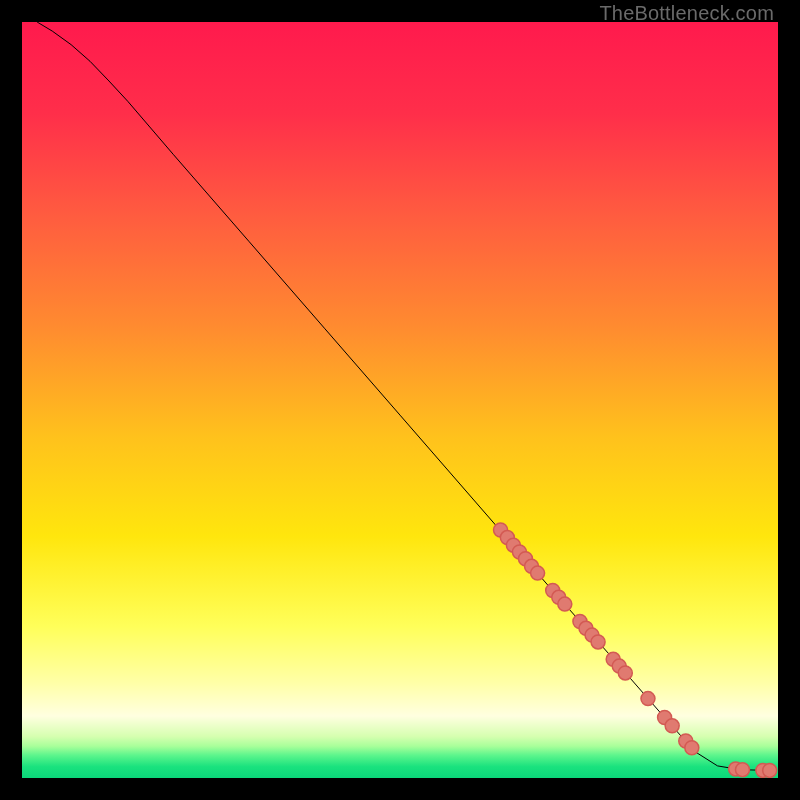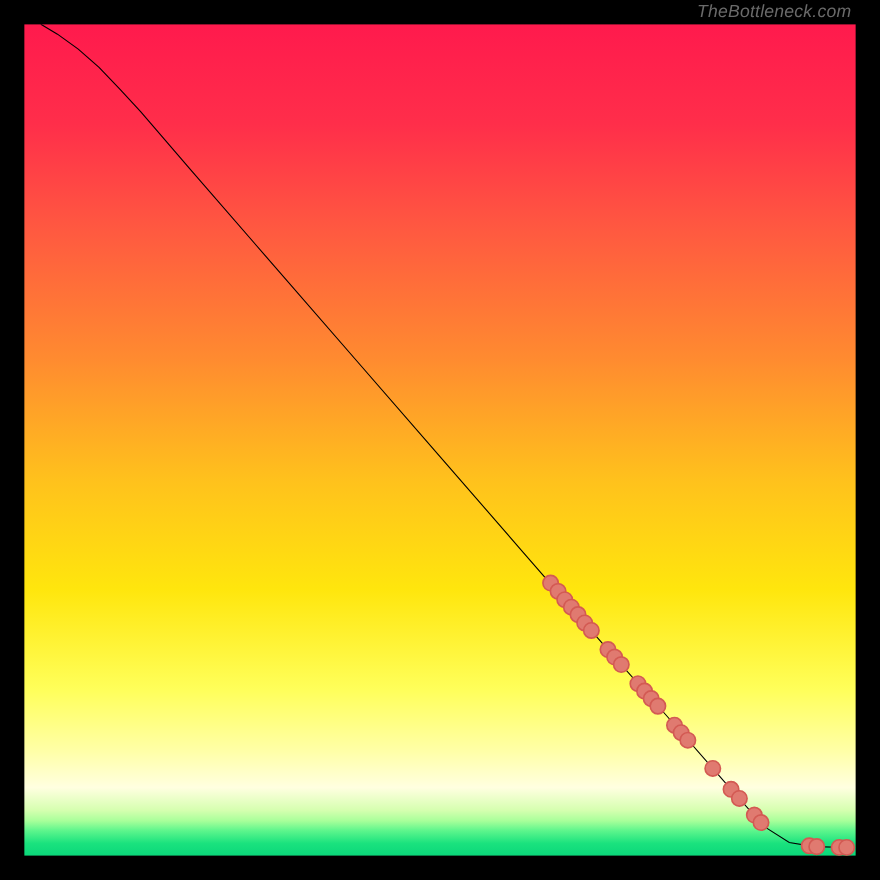--- a/index.html
+++ b/index.html
@@ -23,25 +23,24 @@
     left: 0;
     top: 0;
     width: 756px;
     height: 756px;
   }
   .attribution {
     position: absolute;
     top: 2px;
     right: 26px;
     font-family: Arial, Helvetica, sans-serif;
-    font-size: 16px;
+    font-size: 20px;
     font-weight: 500;
     color: #6a6a6a;
     letter-spacing: 0.2px;
-    font-style: italic;
   }
 </style>
 </head>
 <body>
 
 <div class="frame">
   <svg class="plot" viewBox="0 0 756 756" preserveAspectRatio="none">
     <defs>
       <linearGradient id="bg-grad" x1="0" y1="0" x2="0" y2="1">
           <stop offset="0.00%" stop-color="#ff1a4d"></stop>

